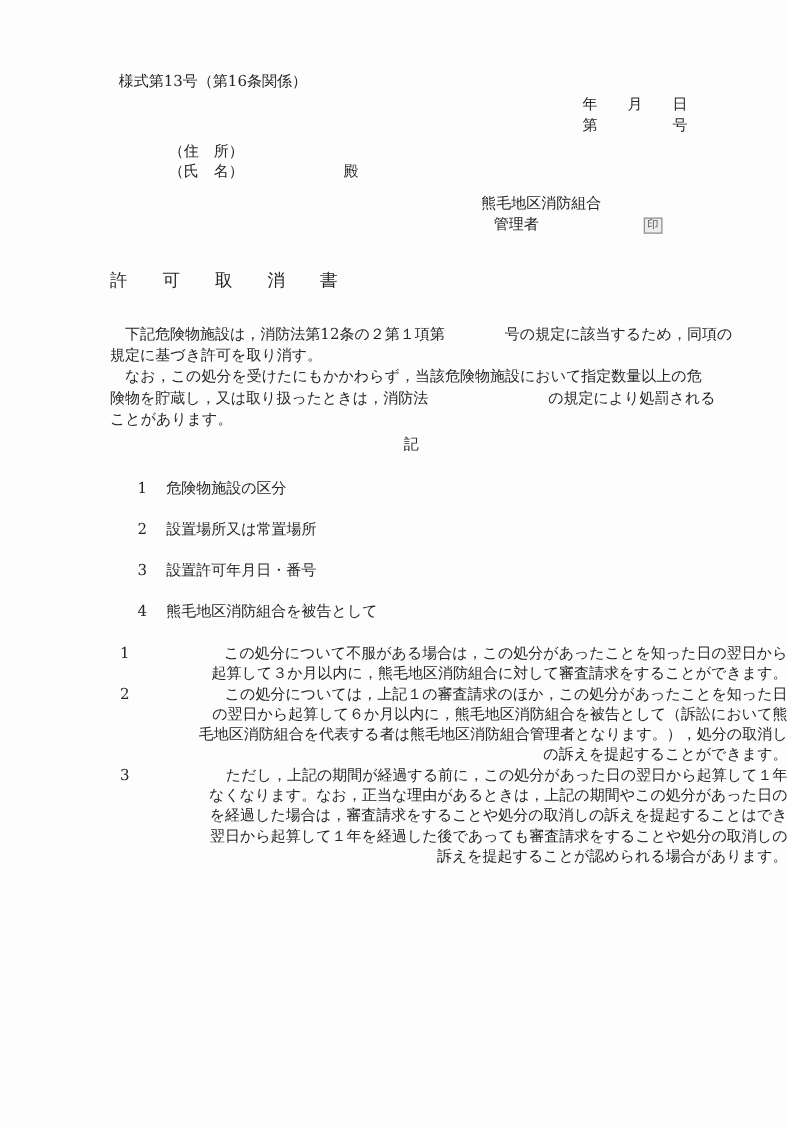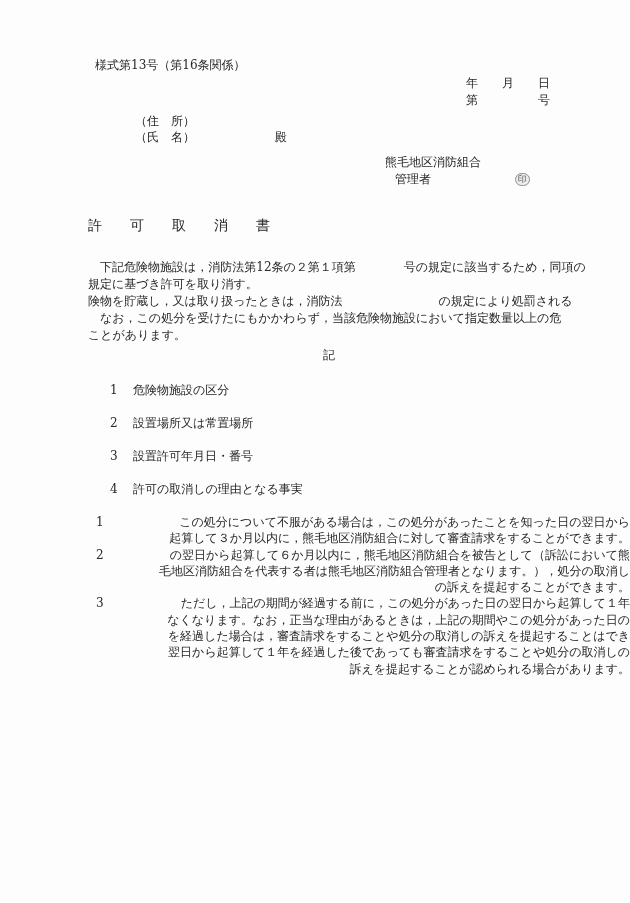--- a/index.html
+++ b/index.html
@@ -1,15 +1,15 @@
 <!DOCTYPE html>
 <html lang="ja"><head>
 <meta charset="utf-8">
 <style>
-  * { margin: 0; padding: 0; box-sizing: border-box; border-radius: 25px; }
+  * { margin: 0; padding: 0; box-sizing: border-box; }
   html, body { background: #fdfdfd; }
   .page {
     position: relative;
     width: 630px;
     height: 903px;
     background: #fdfdfd;
     color: #262626;
     font-family: "DejaVu Serif", "Liberation Serif", serif;
     font-size: 12px;
     line-height: 16px;
@@ -88,58 +88,59 @@
       <span>管理者</span>
       <span class="seal">印</span>
     </div>
   </div>
 
   <div class="doc-title">許　　可　　取　　消　　書</div>
 
   <div class="body-para">
       <div class="line">　下記危険物施設は，消防法第12条の２第１項第　　　　号の規定に該当するため，同項の</div>
       <div class="line">規定に基づき許可を取り消す。</div>
+      <div class="line">　なお，この処分を受けたにもかかわらず，当該危険物施設において指定数量以上の危</div>
       <div class="line">険物を貯蔵し，又は取り扱ったときは，消防法　　　　　　　　の規定により処罰される</div>
-      <div class="line">　なお，この処分を受けたにもかかわらず，当該危険物施設において指定数量以上の危</div>
       <div class="line">ことがあります。</div>
     </div>
 
   <div class="ki-label">記</div>
 
   <div class="facts-list">
       <div class="facts-item">
       <span class="no">1</span>
       <span class="line">危険物施設の区分</span>
     </div>
       <div class="facts-item">
       <span class="no">2</span>
       <span class="line">設置場所又は常置場所</span>
     </div>
       <div class="facts-item">
       <span class="no">3</span>
       <span class="line">設置許可年月日・番号</span>
     </div>
       <div class="facts-item">
       <span class="no">4</span>
-      <span class="line">許可の取消しの理由となる事実</span>
+      <span class="line">熊毛地区消防組合を被告として</span>
     </div>
     </div>
 
   <div class="kyoji">
     <div>
         <div class="kyoji-item">
         <span class="kyoji-no">1</span>
         <div class="kyoji-lines">
             <div class="kyoji-line">この処分について不服がある場合は，この処分があったことを知った日の翌日から</div>
             <div class="kyoji-line">起算して３か月以内に，熊毛地区消防組合に対して審査請求をすることができます。</div>
           </div>
       </div>
         <div class="kyoji-item">
         <span class="kyoji-no">2</span>
         <div class="kyoji-lines">
+            <div class="kyoji-line">この処分については，上記１の審査請求のほか，この処分があったことを知った日</div>
             <div class="kyoji-line">の翌日から起算して６か月以内に，熊毛地区消防組合を被告として（訴訟において熊</div>
             <div class="kyoji-line">毛地区消防組合を代表する者は熊毛地区消防組合管理者となります。），処分の取消し</div>
             <div class="kyoji-line">の訴えを提起することができます。</div>
           </div>
       </div>
         <div class="kyoji-item">
         <span class="kyoji-no">3</span>
         <div class="kyoji-lines">
             <div class="kyoji-line">ただし，上記の期間が経過する前に，この処分があった日の翌日から起算して１年</div>
             <div class="kyoji-line">なくなります。なお，正当な理由があるときは，上記の期間やこの処分があった日の</div>

